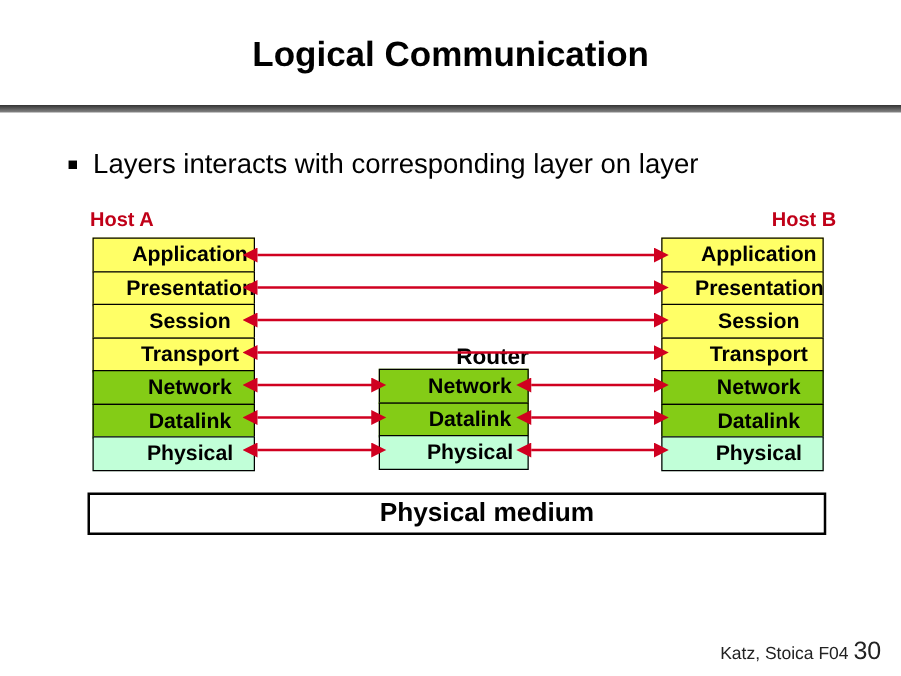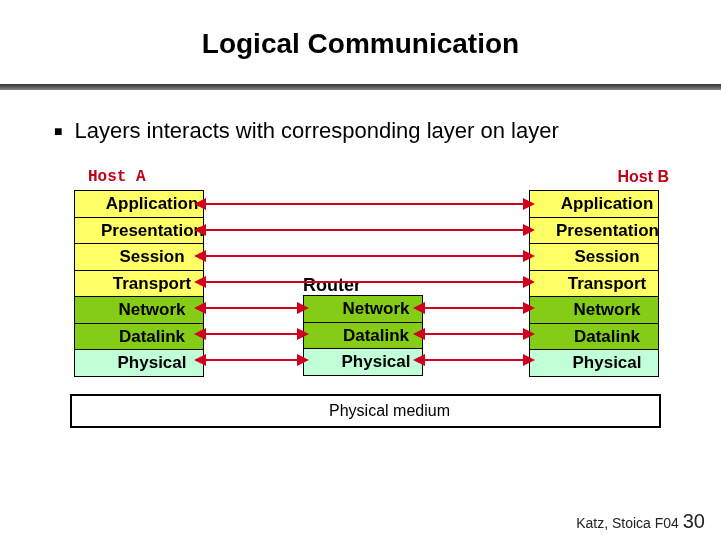--- a/index.html
+++ b/index.html
@@ -55,21 +55,21 @@
   }
   .stack {
     position: absolute;
     top: 22px;
     width: 130px;
   }
   .router-label {
     position: absolute;
     top: 107px;
     width: 120px;
-    text-align: left;
+    text-align: right;
     font-size: 18px;
     font-weight: bold;
     color: #000;
   }
   .router-stack {
     position: absolute;
     top: 127px;
     width: 120px;
   }
   .layer {
@@ -88,22 +88,22 @@
   .layer.green  { background: #c1ffd8; }
   .medium-box {
     position: absolute;
     top: 226px;
     left: 70px;
     right: 60px;
     height: 30px;
     line-height: 30px;
     text-align: center;
     border: 2px solid #000;
-    font-size: 16px;
-    font-weight: normal;
+    font-size: 21px;
+    font-weight: bold;
     background: #fff;
     padding-left: 48px;
   }
   svg.arrows {
     position: absolute;
     top: 0;
     left: 0;
     pointer-events: none;
   }
   .footer {
@@ -125,21 +125,21 @@
   <div class="title">Logical Communication</div>
   <div class="hr-shadow"></div>
 
   <div class="bullet-row">
     <span class="bullet-mark">■</span>
     <span>Layers interacts with corresponding layer on layer</span>
   </div>
 
   <div class="diagram">
 
-    <div class="host-label" style="left:88px;font-family:Liberation Mono, monospace;">Host A</div>
+    <div class="host-label" style="left:72px;">Host A</div>
     <div class="host-label" style="right:52px;">Host B</div>
 
     <div class="stack" style="left:74px;">
       <div class="layer yellow">Application</div>
       <div class="layer yellow">Presentation</div>
       <div class="layer yellow">Session</div>
       <div class="layer yellow">Transport</div>
       <div class="layer blue">Network</div>
       <div class="layer blue">Datalink</div>
       <div class="layer green">Physical</div>

